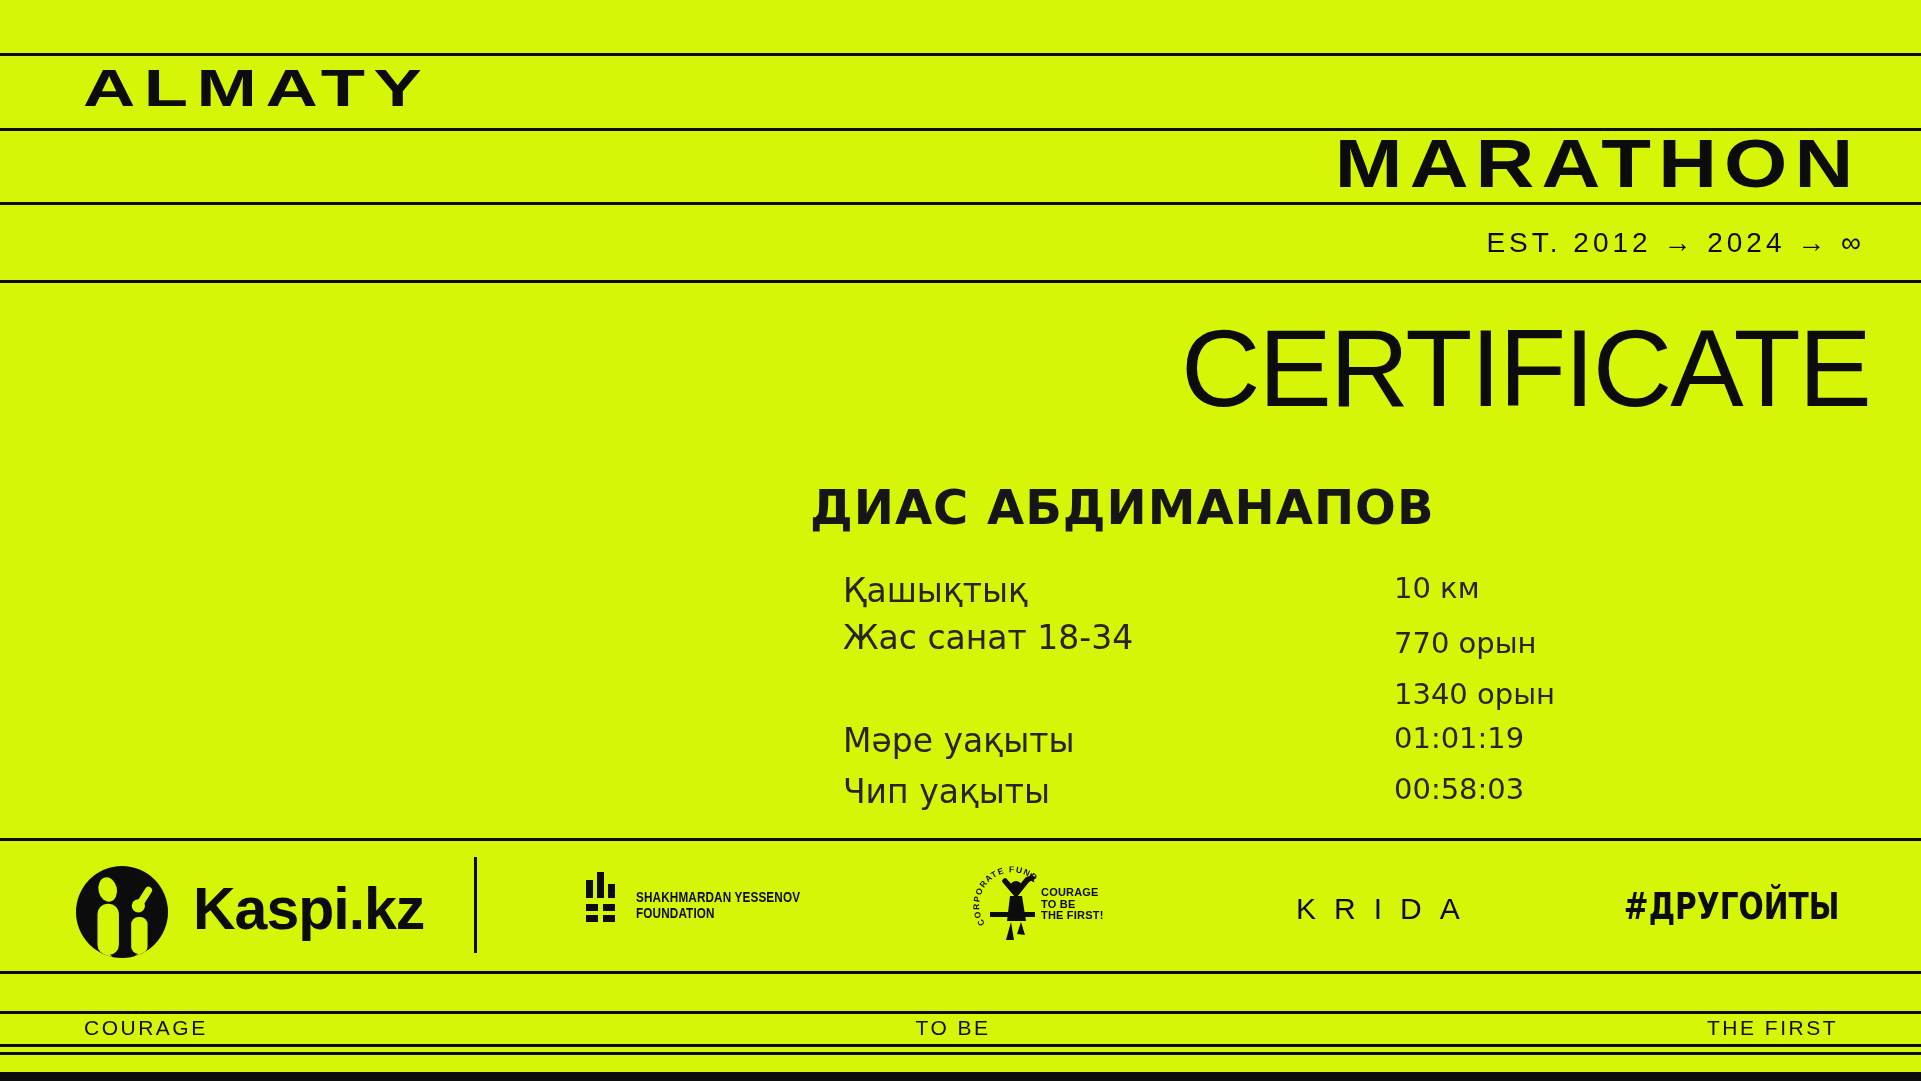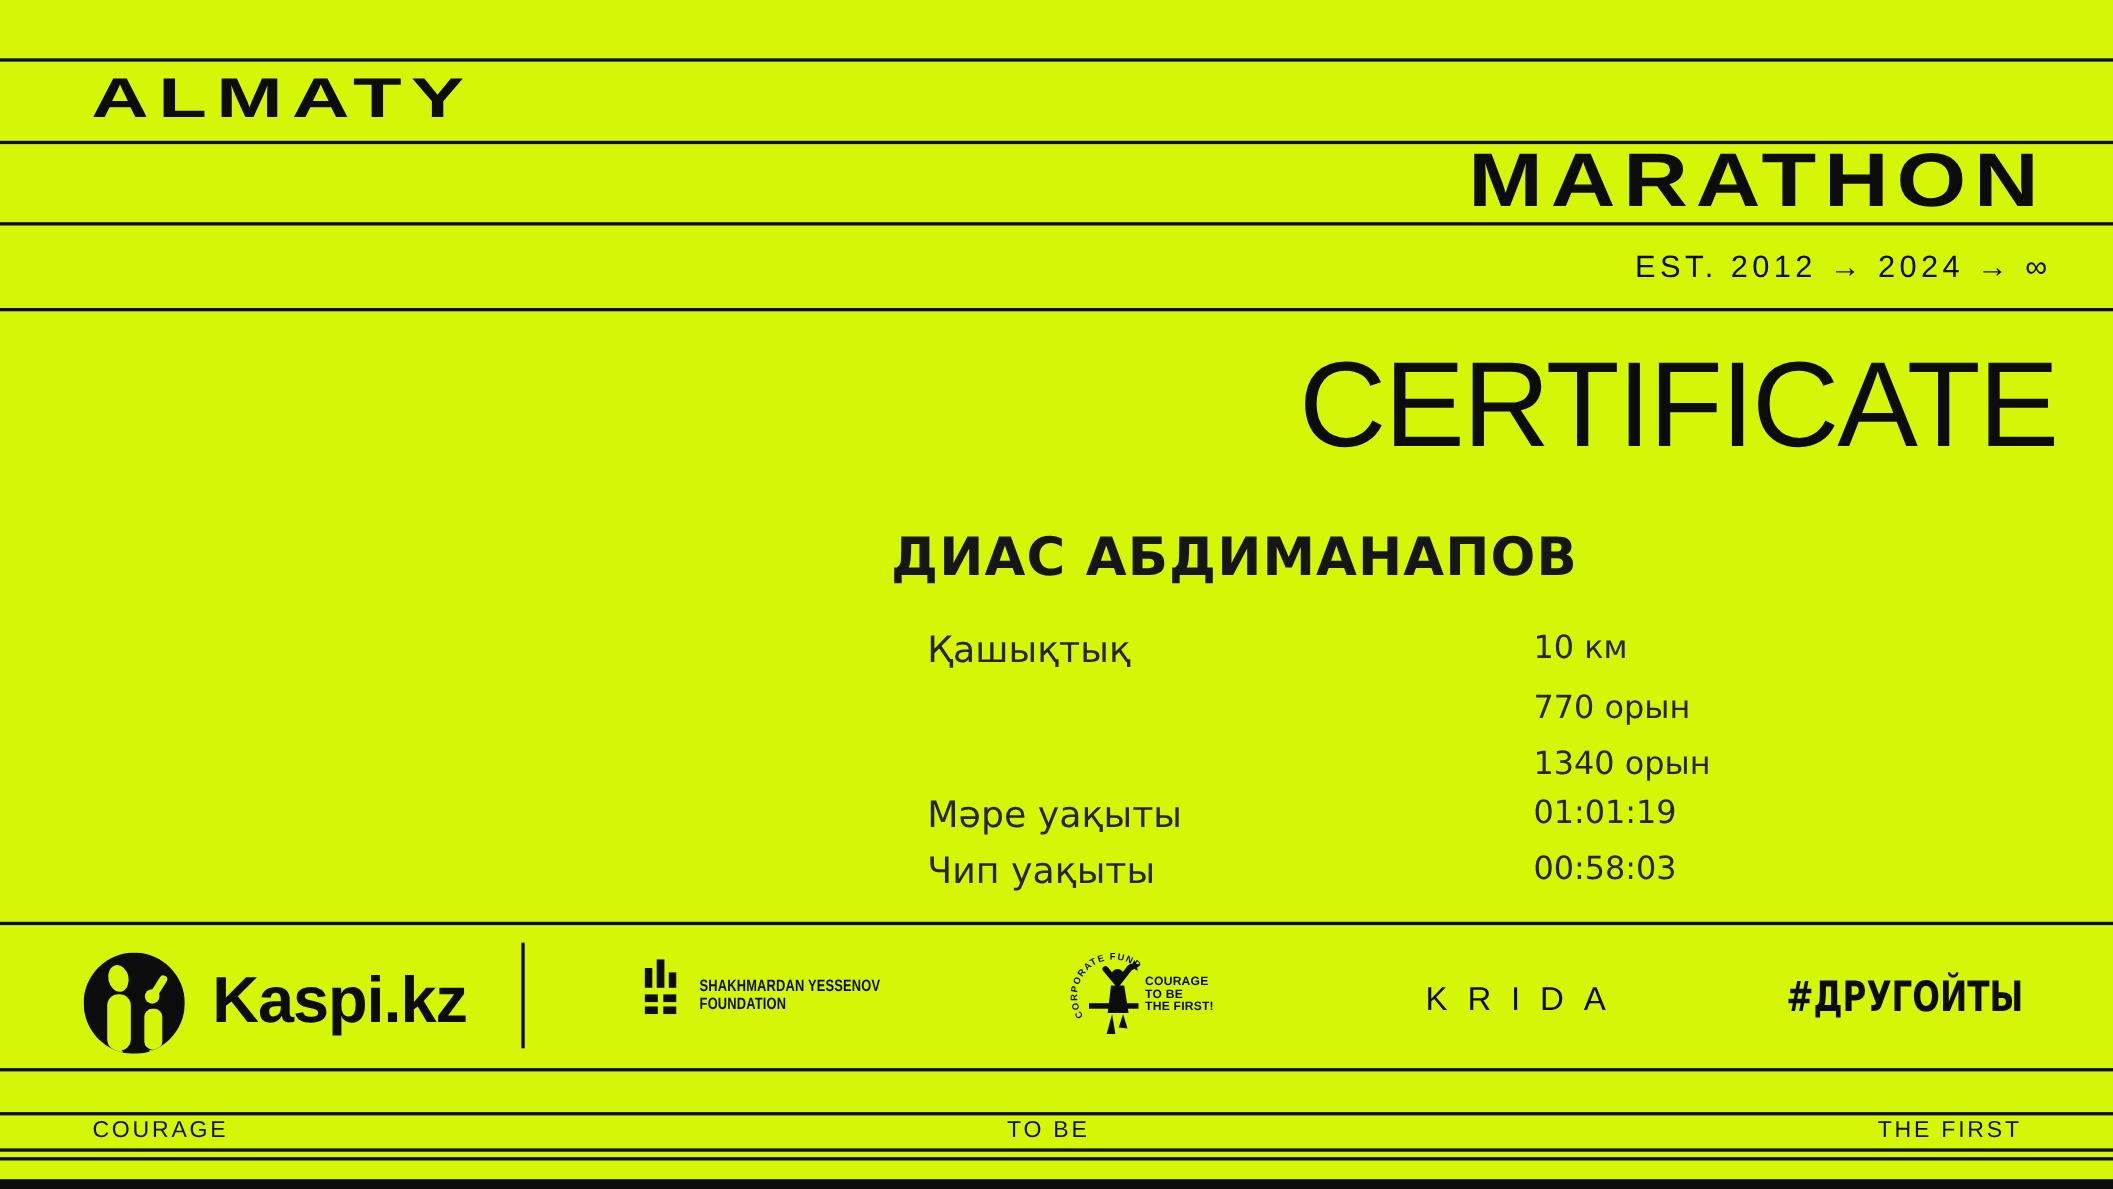--- a/index.html
+++ b/index.html
@@ -67,20 +67,21 @@
   <div class="txt almaty">ALMATY</div>
   <div class="txt marathon">MARATHON</div>
   <div class="txt estline">EST. 2012 → 2024 → ∞</div>
   <div class="txt certificate">CERTIFICATE</div>
 
   <div class="txt name kz">ДИАС АБДИМАНАПОВ</div>
 
   <div class="txt row-label kz" style="top:574px">Қашықтық</div>
   <div class="txt row-value kz" style="top:574px">10 км</div>
 
+  <div class="txt row-label kz" style="top:621px">Жас санат 18-34</div>
   <div class="txt row-value kz" style="top:629px">770 орын</div>
 
   <div class="txt row-value kz" style="top:680px">1340 орын</div>
 
   <div class="txt row-label kz" style="top:724px">Мәре уақыты</div>
   <div class="txt row-value kz" style="top:724px">01:01:19</div>
 
   <div class="txt row-label kz" style="top:775px">Чип уақыты</div>
   <div class="txt row-value kz" style="top:775px">00:58:03</div>
 

